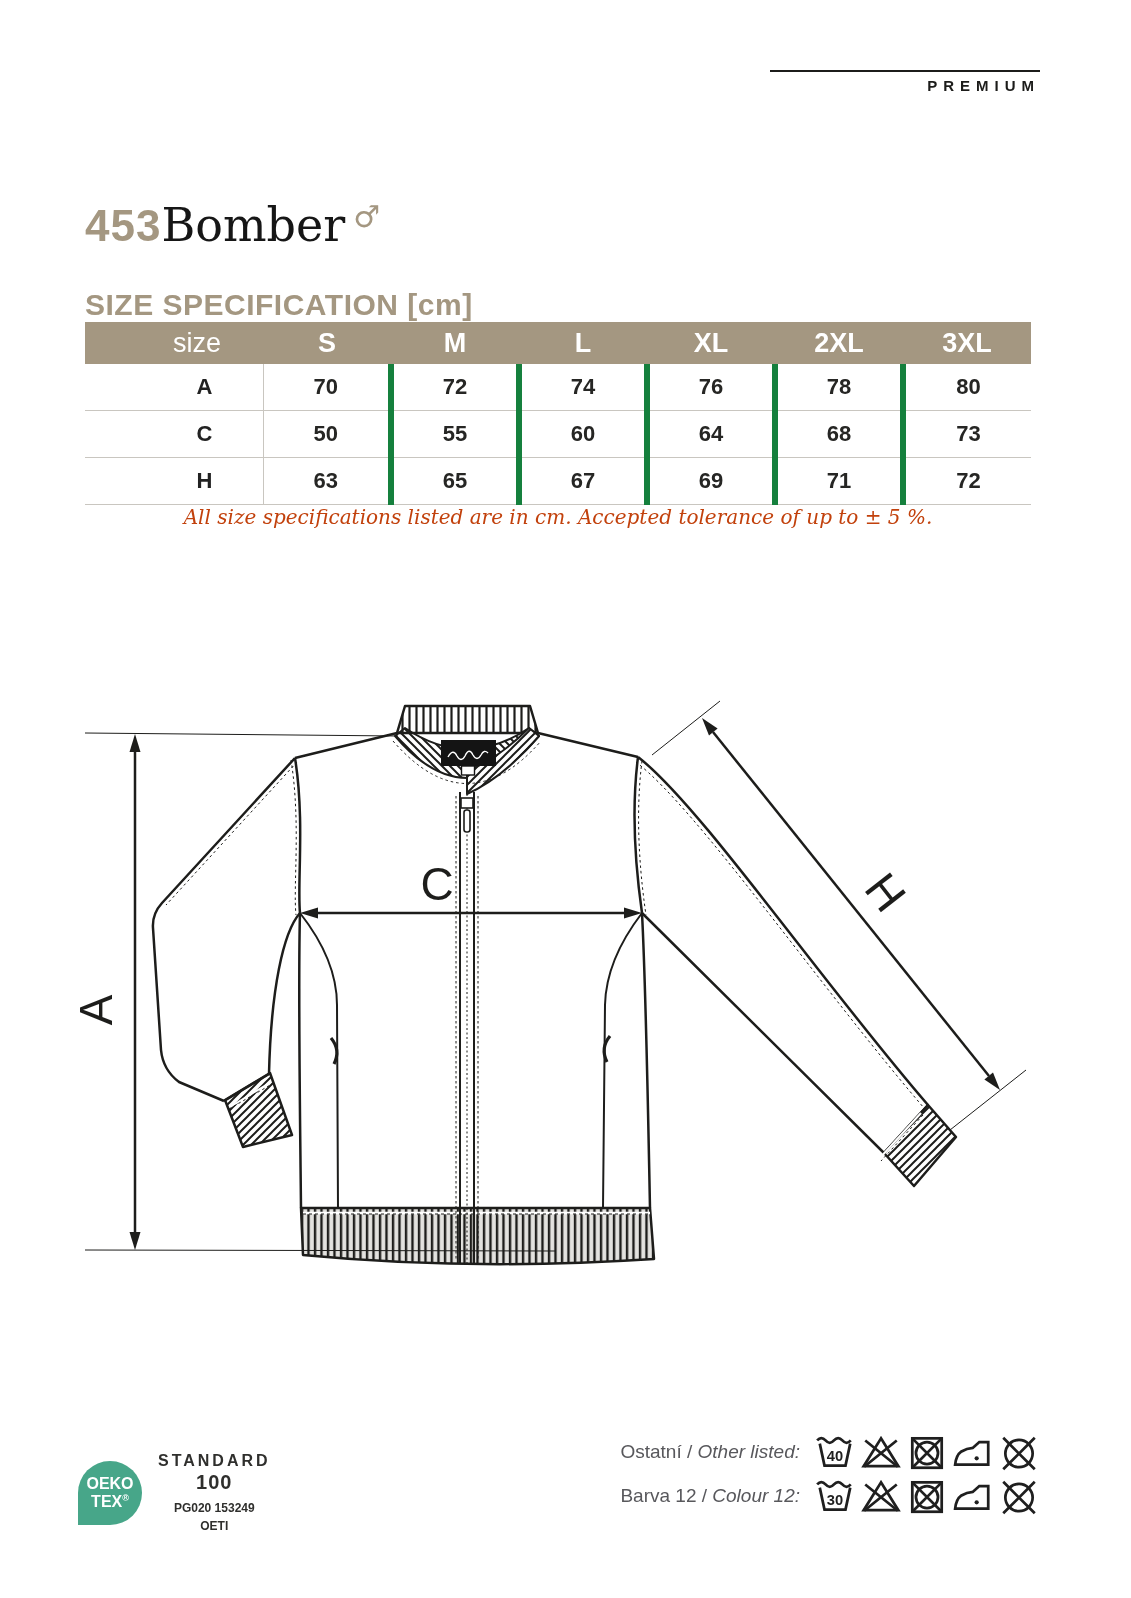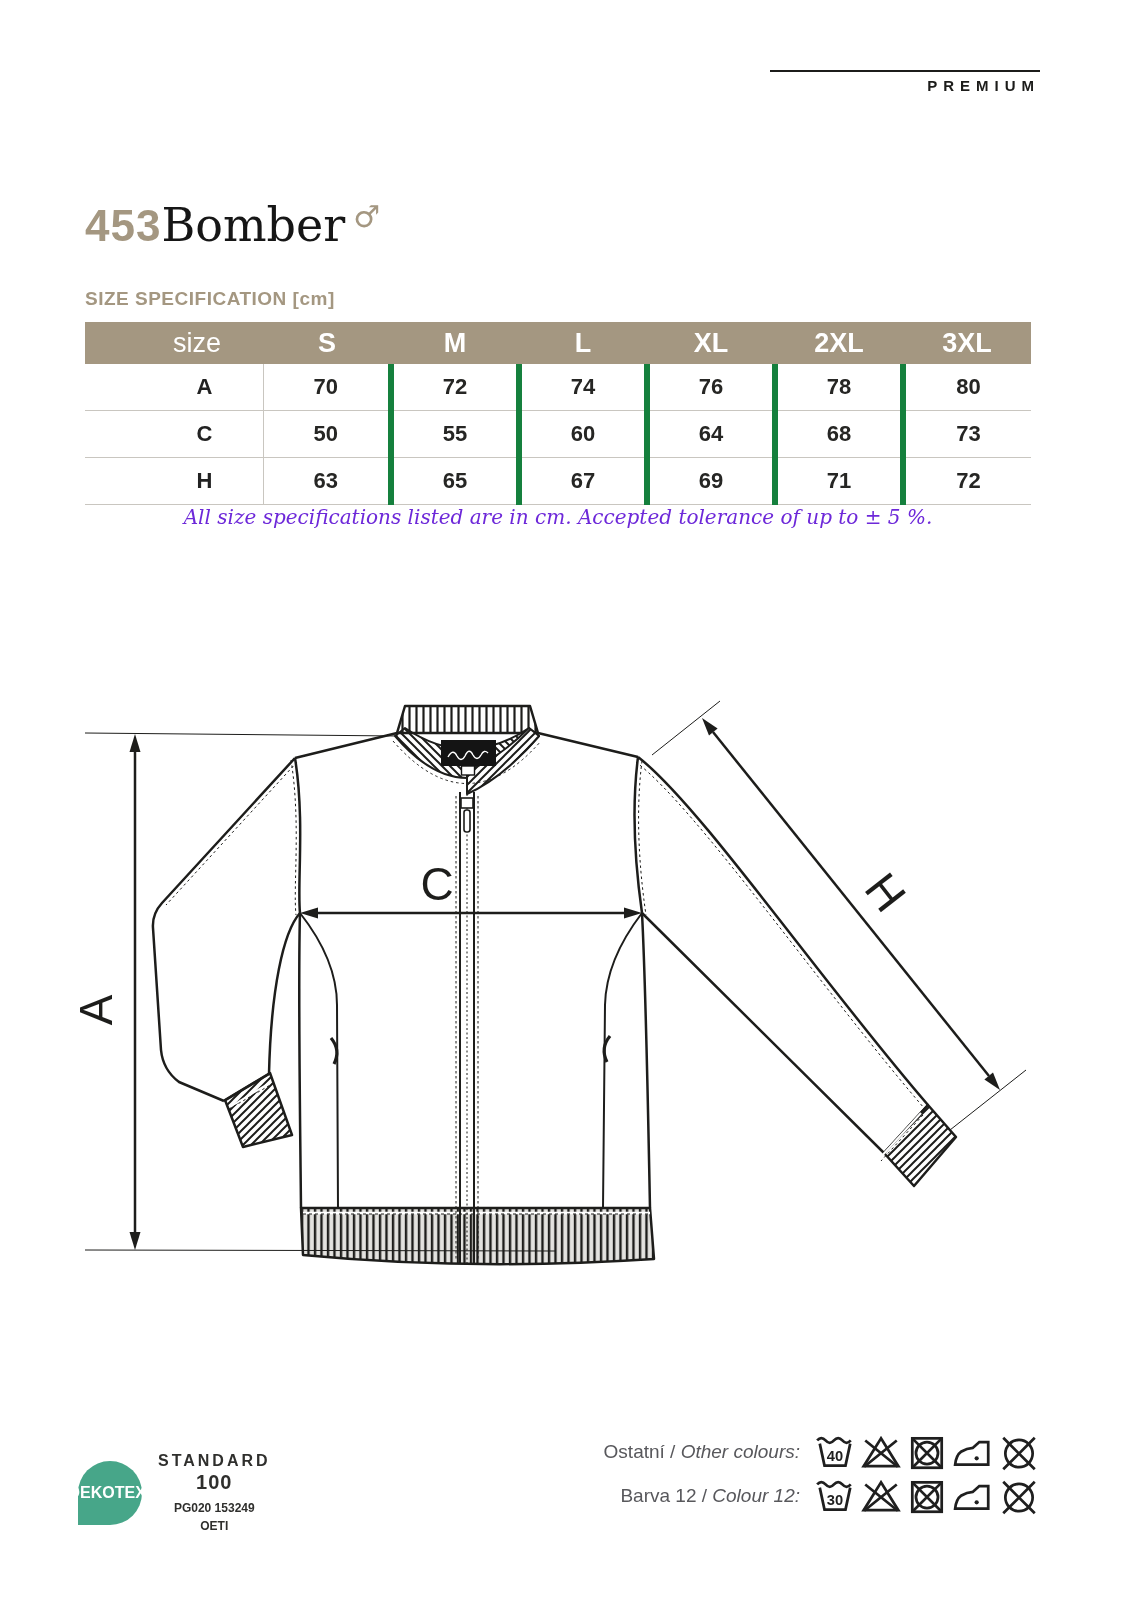--- a/index.html
+++ b/index.html
@@ -14,36 +14,36 @@
   .logo .rule{border-top:2px solid #1c1c1a;margin-top:4px;}
   .logo .premium{text-align:right;font-size:15px;font-weight:700;letter-spacing:6px;margin-top:5px;color:#1c1c1a;}
 
   
   .title{position:absolute;left:85px;top:198px;display:flex;align-items:baseline;}
   .title .code{font-size:44px;font-weight:800;color:#a49781;letter-spacing:1px;}
   .title .name{font-family:"DejaVu Serif",serif;font-size:46px;font-weight:500;color:#161616;}
   .title .gender{font-size:30px;color:#a49781;font-weight:600;margin-left:8px;position:relative;top:-14px;font-family:"DejaVu Sans",sans-serif;}
 
   
-  .spec-heading{position:absolute;left:85px;top:288px;font-size:19px;font-weight:800;color:#a49781;letter-spacing:.5px;}
+  .spec-heading{position:absolute;left:85px;top:288px;font-size:30px;font-weight:800;color:#a49781;letter-spacing:.5px;}
   table.sizes{position:absolute;left:85px;top:322px;width:946px;border-collapse:collapse;table-layout:fixed;}
   table.sizes thead th{background:#a49781;color:#fff;font-size:27px;height:40px;font-weight:700;text-align:center;}
   table.sizes thead th.size-col{font-weight:400;text-align:right;padding-right:42px;}
   table.sizes tbody th{font-size:22px;font-weight:700;color:#222;text-align:right;padding-right:50px;border-right:1px solid #c9c6c0;}
   table.sizes tbody td{font-size:22px;font-weight:600;color:#262624;text-align:center;height:44px;border-right:6px solid #15803d;}
   table.sizes tbody td:last-child{border-right:none;}
   table.sizes tbody tr{border-bottom:1px solid #c9c6c0;}
-  .note{position:absolute;left:85px;top:505px;width:946px;text-align:center;font-family:"DejaVu Serif",serif;font-style:italic;font-size:20px;color:#6d28d9;}
+  .note{position:absolute;left:85px;top:505px;width:946px;text-align:center;font-family:"DejaVu Serif",serif;font-style:italic;font-size:20px;color:#c2410c;}
 
   
   .diagram{position:absolute;left:0;top:660px;}
 
   
   .oeko{position:absolute;left:78px;top:1452px;display:flex;align-items:center;}
-  .oeko .drop{width:64px;height:64px;background:#47a689;border-radius:50% 50% 50% 0;display:flex;flex-direction:row;align-items:center;justify-content:center;color:#fff;font-weight:700;font-size:16px;line-height:1.1;}
+  .oeko .drop{width:64px;height:64px;background:#47a689;border-radius:50% 50% 50% 0;display:flex;flex-direction:column;align-items:center;justify-content:center;color:#fff;font-weight:700;font-size:16px;line-height:1.1;}
   .oeko .drop .reg{font-size:9px;vertical-align:6px;}
   .oeko .std{margin-left:16px;text-align:center;color:#2f2f2d;}
   .oeko .std .l1{font-size:16px;font-weight:700;letter-spacing:3px;}
   .oeko .std .l2{font-size:20px;font-weight:700;letter-spacing:1px;margin-top:1px;}
   .oeko .std .l3{font-size:12px;font-weight:700;margin-top:7px;}
   .oeko .std .l4{font-size:12px;font-weight:700;margin-top:4px;text-align:center;}
 
   
   .care{position:absolute;right:91px;top:1430px;}
   .care .row{display:flex;align-items:center;justify-content:flex-end;height:44px;}
@@ -244,21 +244,21 @@
     <div class="l1">STANDARD</div>
     <div class="l2">100</div>
     <div class="l3">PG020 153249</div>
     <div class="l4">OETI</div>
   </div>
 </div>
 
 <div class="care">
 
   <div class="row">
-    <span class="lbl"><span>Ostatní /</span> <em>Other colours:</em></span>
+    <span class="lbl"><span>Ostatní /</span> <em>Other listed:</em></span>
     <span class="icons">
       <svg width="42" height="38" viewBox="0 0 40 36">
         <g fill="none" stroke="#1f1f1f" stroke-width="2.6">
           <path d="M3,7 q4,-4.5 8,0 t8,0 t8,0 t8,0"></path>
           <path d="M5.5,10 L10,31 L30,31 L34.5,10"></path>
         </g>
         <text x="20" y="26.5" font-size="14" font-weight="700" fill="#1f1f1f" text-anchor="middle">40</text>
       </svg>
       <svg width="42" height="38" viewBox="0 0 40 36">
         <g fill="none" stroke="#1f1f1f" stroke-width="2.6">

